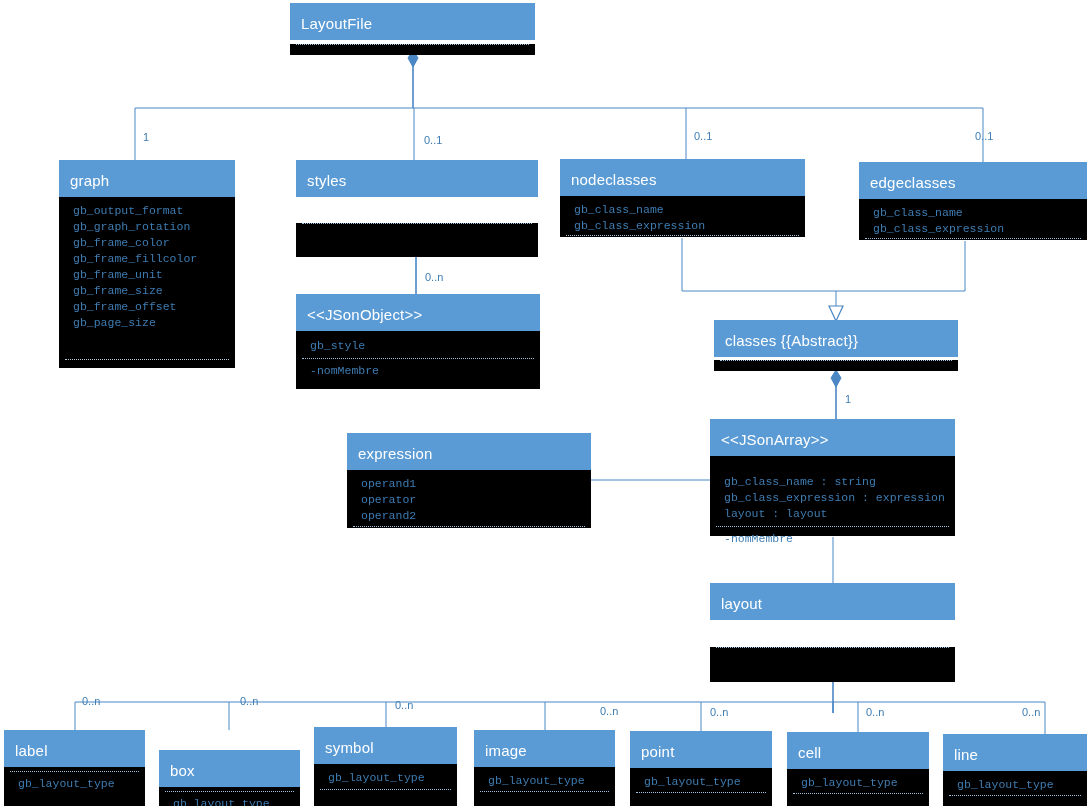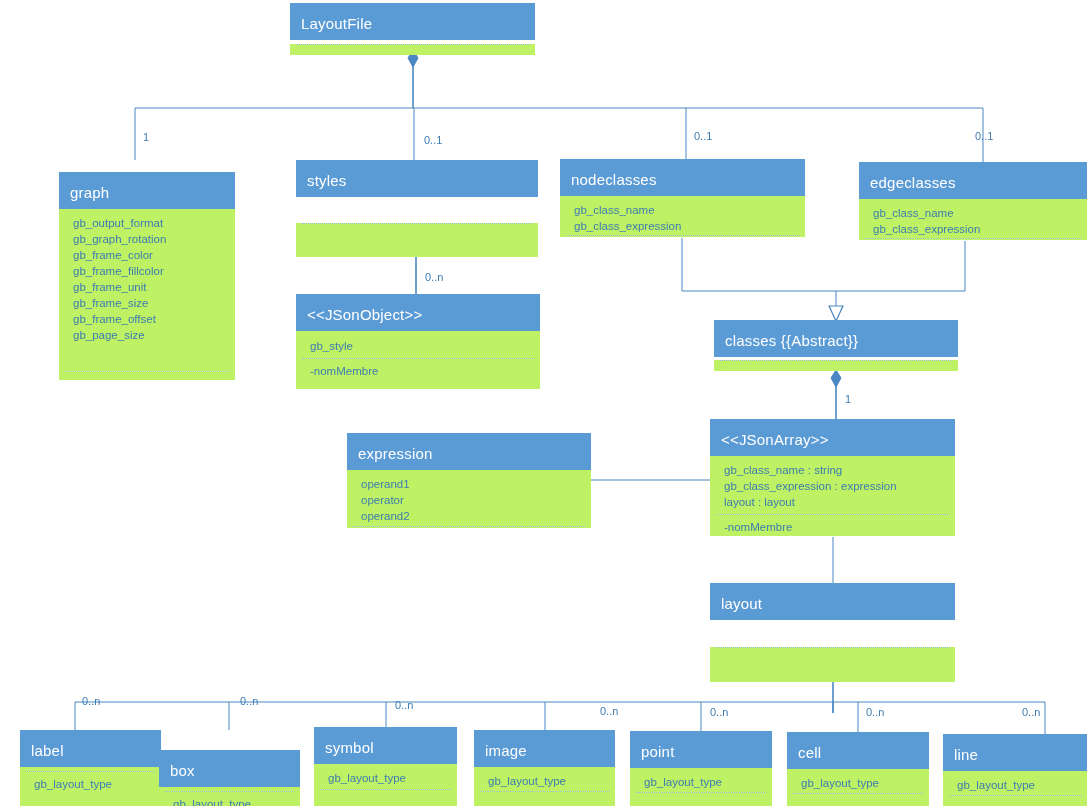--- a/index.html
+++ b/index.html
@@ -30,23 +30,24 @@
     font-size:15px;
     line-height:1;
     padding:13px 0 0 11px;
     box-sizing:border-box;
     height:37px;
     overflow:hidden;
     white-space:nowrap;
     letter-spacing:.2px;
   }
   .uml-body{
-    background:#bef264;
+    background:#000000;
     box-sizing:border-box;
     padding:6px 0 6px 0;
+    font-family:Liberation Mono, monospace;
   }
   .uml-body.empty{
     height:34px;
     padding:0;
   }
   .uml-body.thin{
     height:11px;
     padding:0;
   }
   .attr{
@@ -138,21 +139,21 @@
   <span class="mult" style="left:866px;top:707px;">0..n</span>
   <span class="mult" style="left:1022px;top:707px;">0..n</span>
 
   <div class="umlbox" style="left:290px;top:3px;width:245px;">
     <div class="uml-header">LayoutFile</div>
     <div class="uml-body thin">
       <div class="sep"></div>
     </div>
   </div>
 
-  <div class="umlbox" style="left:14px;top:172px;width:221px;padding-left:45px;">
+  <div class="umlbox" style="left:14px;top:160px;width:221px;padding-left:45px;">
     <div class="uml-header">graph</div>
     <div class="uml-body" style="height:171px;">
       <div class="attr">gb_output_format</div>
       <div class="attr">gb_graph_rotation</div>
       <div class="attr">gb_frame_color</div>
       <div class="attr">gb_frame_fillcolor</div>
       <div class="attr">gb_frame_unit</div>
       <div class="attr">gb_frame_size</div>
       <div class="attr">gb_frame_offset</div>
       <div class="attr">gb_page_size</div>
@@ -196,21 +197,21 @@
 
   <div class="umlbox" style="left:714px;top:320px;width:244px;">
     <div class="uml-header">classes {{Abstract}}</div>
     <div class="uml-body thin">
       <div class="sep" style="margin-top:3px;"></div>
     </div>
   </div>
 
   <div class="umlbox" style="left:710px;top:419px;width:245px;">
     <div class="uml-header">&lt;&lt;JSonArray&gt;&gt;</div>
-    <div class="uml-body" style="height:80px;padding-top:6px;">
+    <div class="uml-body" style="height:80px;padding-top:18px;">
       <div class="attr">gb_class_name : string</div>
       <div class="attr">gb_class_expression : expression</div>
       <div class="attr">layout : layout</div>
       <div class="sep"></div>
       <div class="attr">-nomMembre</div>
     </div>
   </div>
 
   <div class="umlbox" style="left:347px;top:433px;width:244px;">
     <div class="uml-header">expression</div>
@@ -222,21 +223,21 @@
     </div>
   </div>
 
   <div class="umlbox" style="left:710px;top:583px;width:245px;">
     <div class="uml-header">layout</div>
     <div class="uml-body empty" style="height:35px;">
       <div class="sep" style="margin-top:27px;"></div>
     </div>
   </div>
 
-  <div class="umlbox" style="left:4px;top:730px;width:141px;margin-left:16px;">
+  <div class="umlbox" style="left:4px;top:730px;width:141px;">
     <div class="uml-header">label</div>
     <div class="uml-body" style="height:39px;padding-top:2px;">
       <div class="sep" style="margin:2px 6px 4px 6px;"></div>
       <div class="attr">gb_layout_type</div>
     </div>
   </div>
 
   <div class="umlbox" style="left:159px;top:730px;width:141px;margin-top:20px;">
     <div class="uml-header">box</div>
     <div class="uml-body" style="height:39px;padding-top:2px;">

